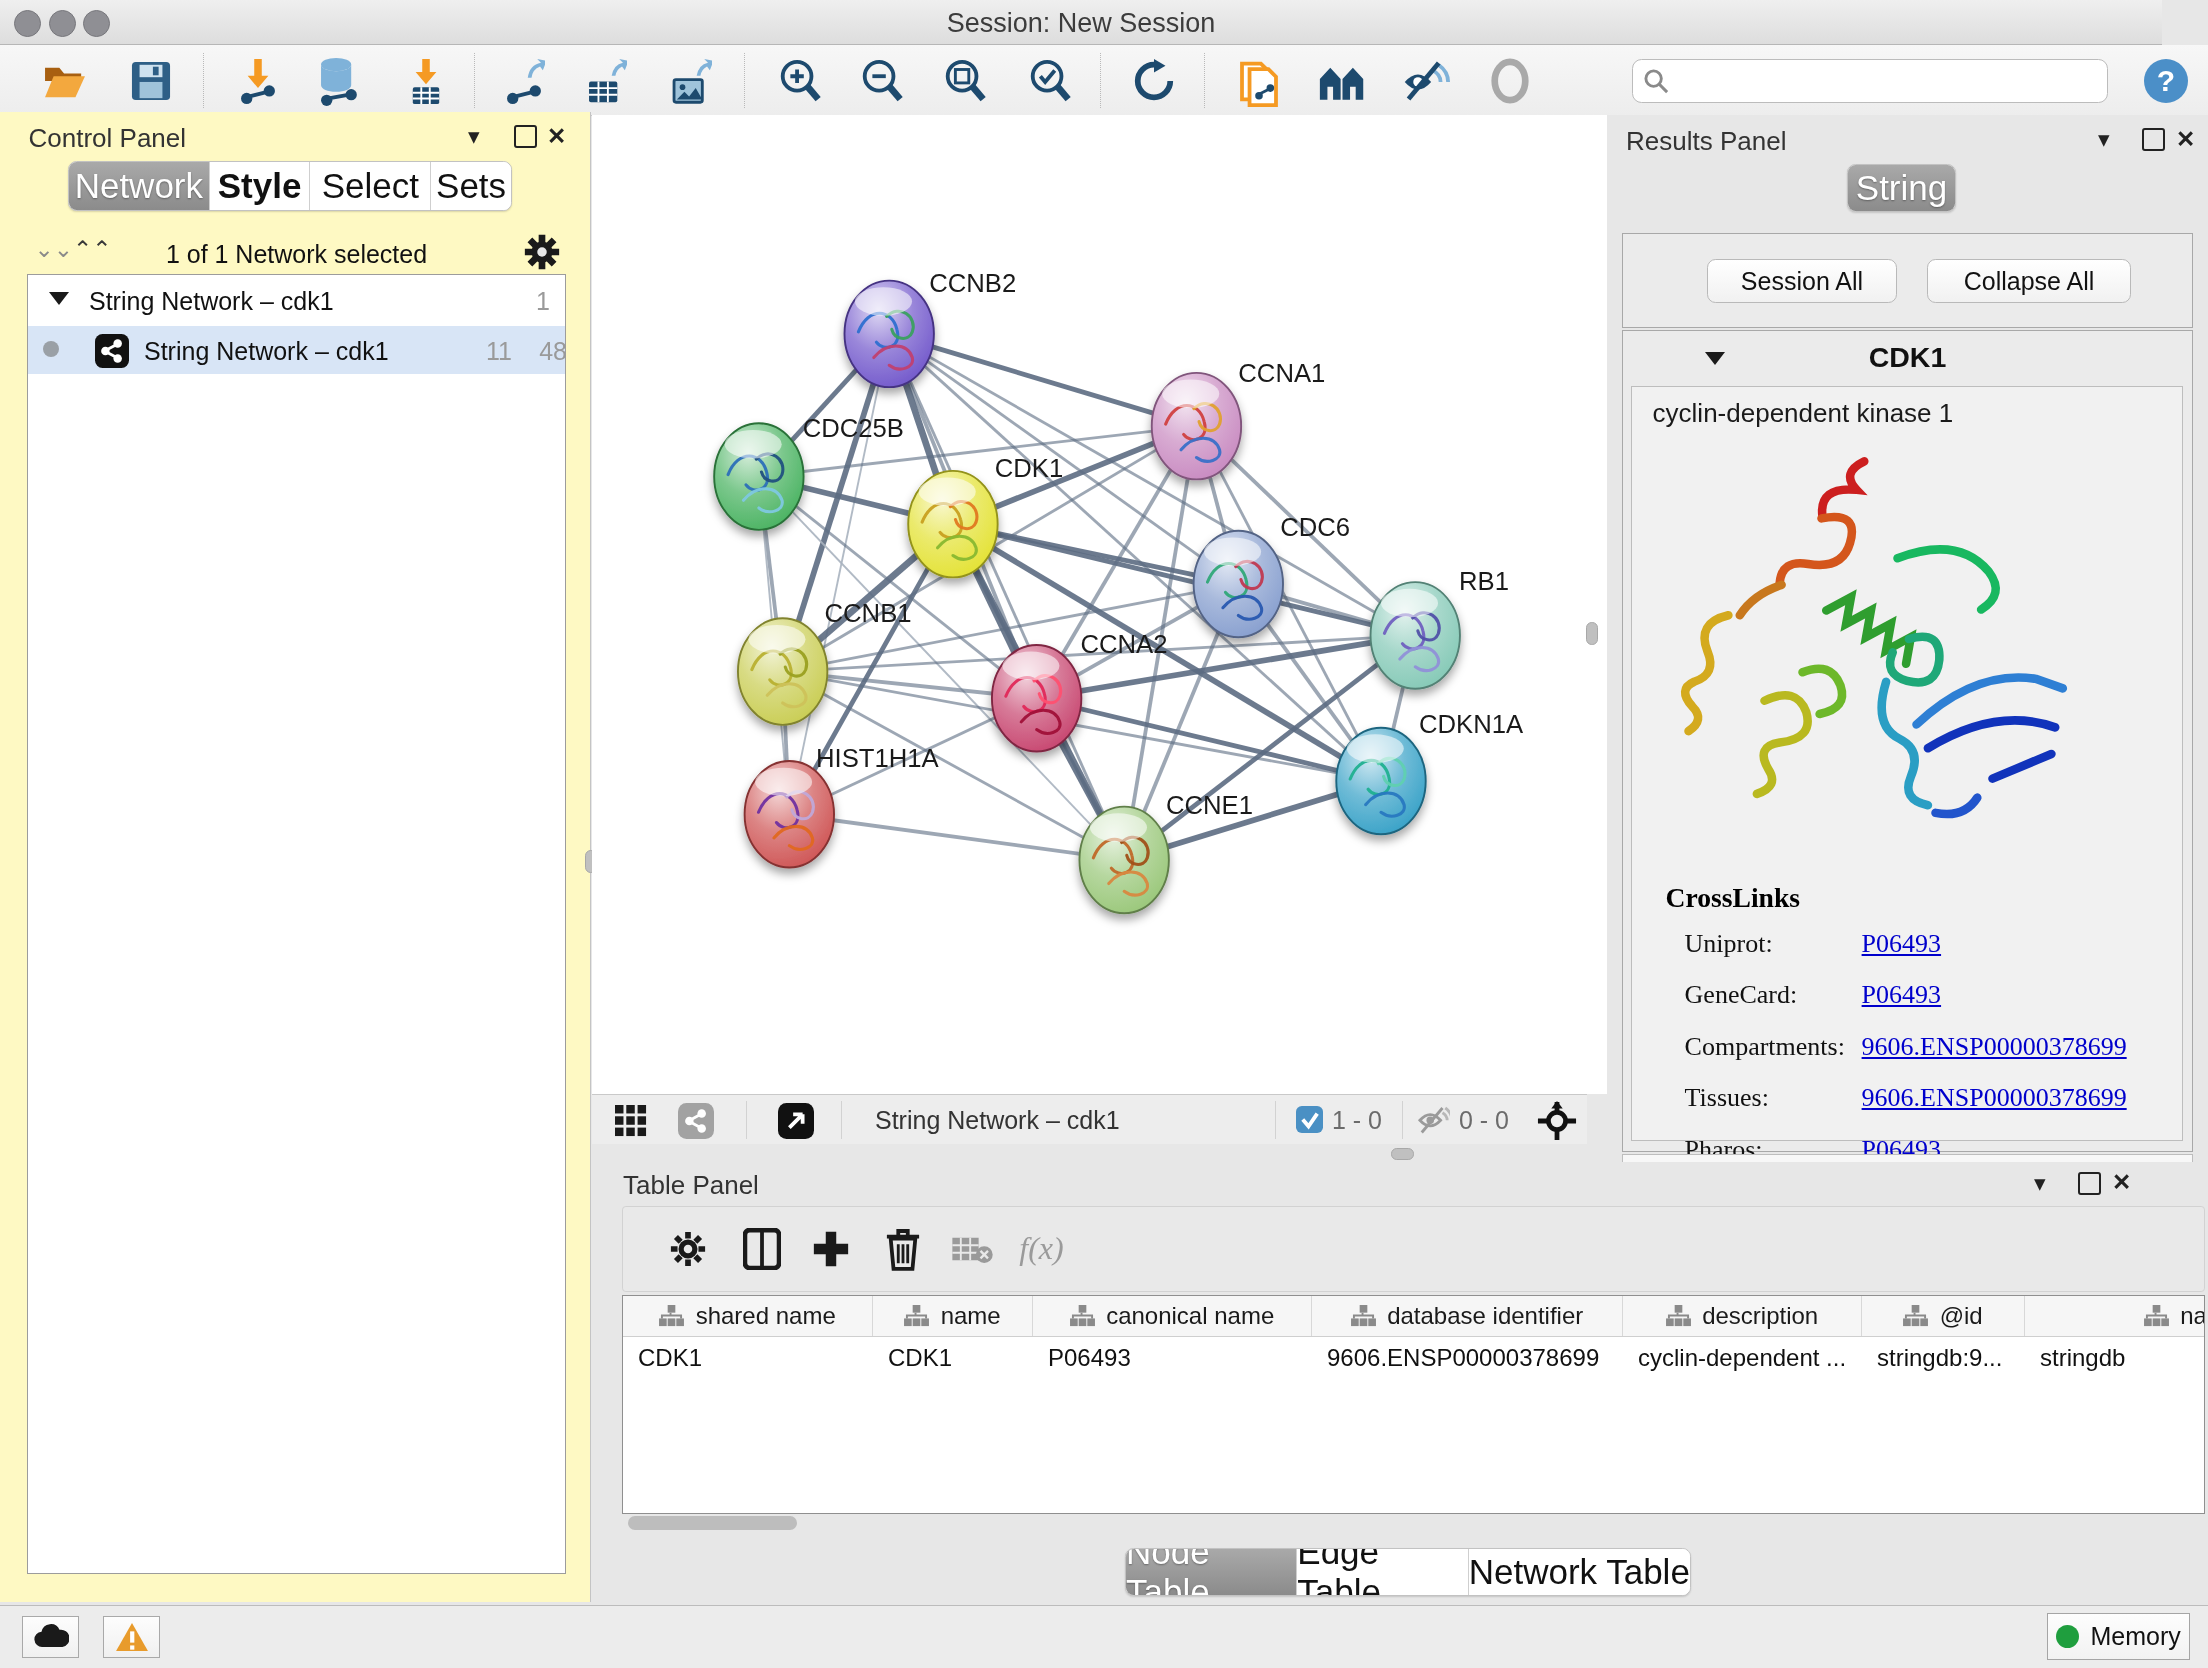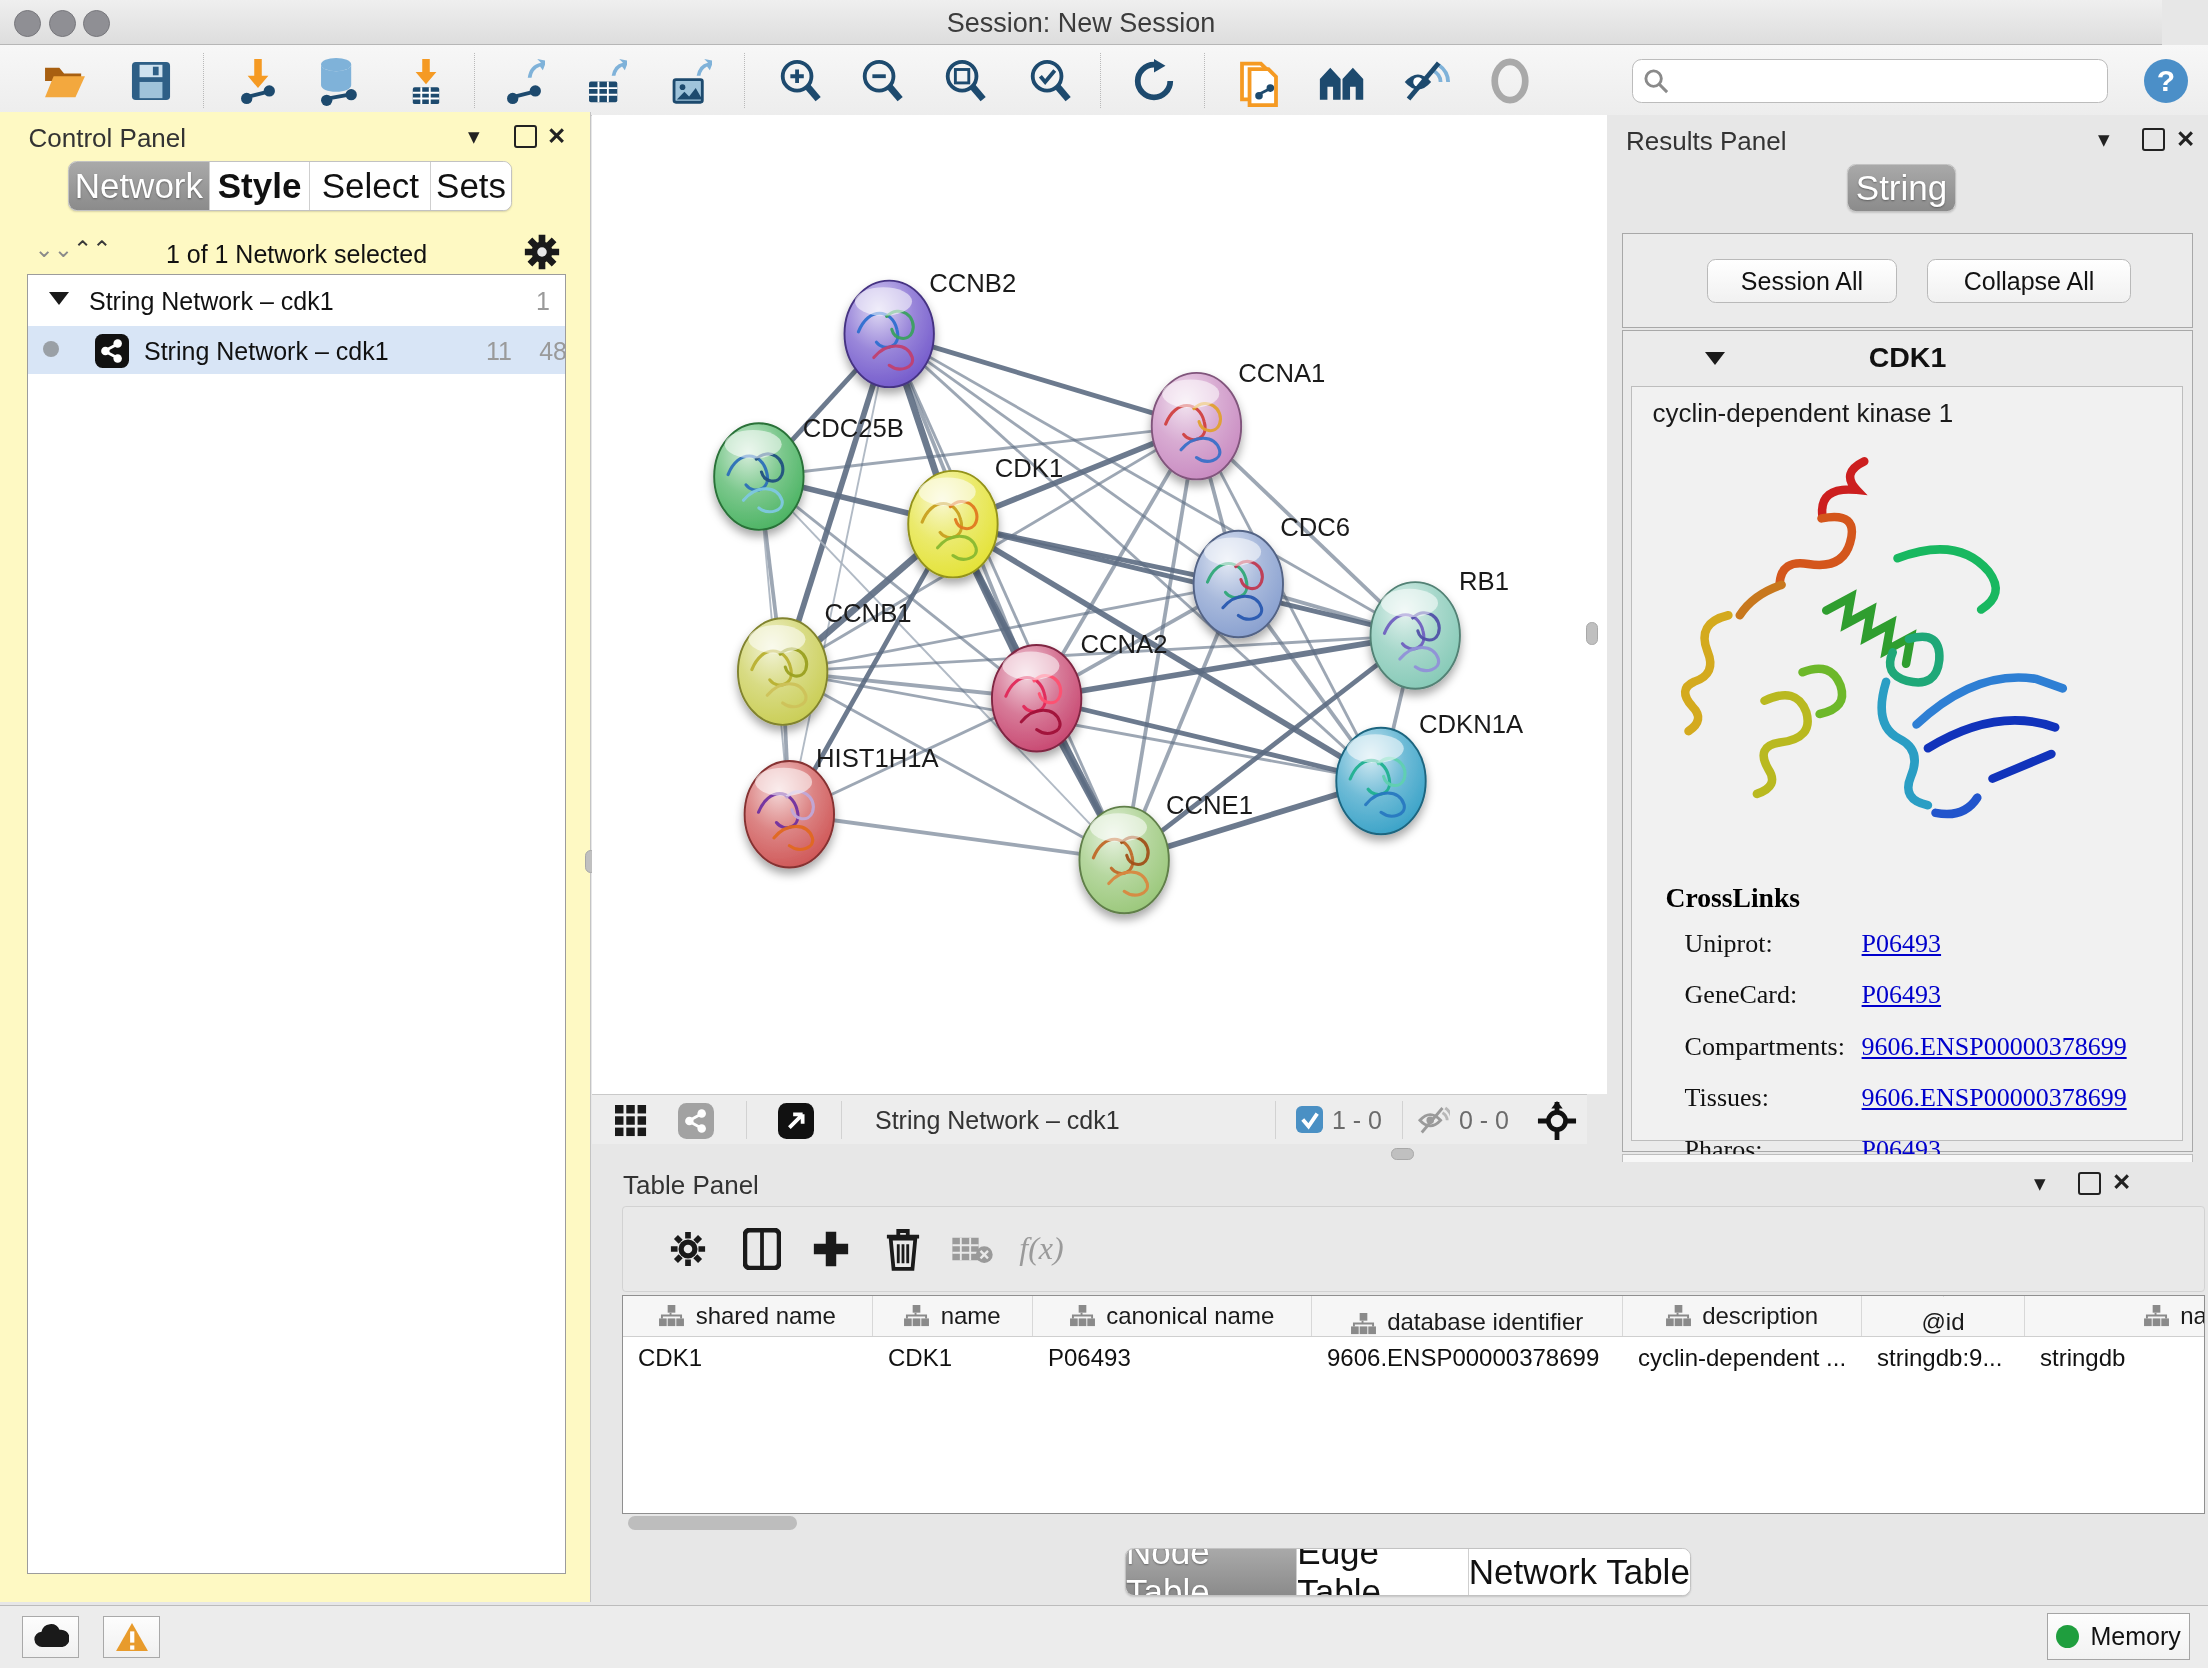--- a/index.html
+++ b/index.html
@@ -716,21 +716,21 @@
               <g fill="#8a8a8a">
                 <rect x="9" y="0" width="8" height="8"></rect>
                 <rect x="0" y="14" width="8" height="8"></rect>
                 <rect x="9" y="14" width="8" height="8"></rect>
                 <rect x="18" y="14" width="8" height="8"></rect>
                 <path d="M12 8v4M3 14v-3h20v3" stroke="#8a8a8a" stroke-width="2" fill="none"></path>
               </g>
             </svg>
             <span>canonical name</span>
           </div>
-          <div class="nt-hcell" style="width: 311px; align-items: flex-end;">
+          <div class="nt-hcell" style="width: 311px;">
             <svg width="25" height="23" viewBox="0 0 26 24">
               <g fill="#8a8a8a">
                 <rect x="9" y="0" width="8" height="8"></rect>
                 <rect x="0" y="14" width="8" height="8"></rect>
                 <rect x="9" y="14" width="8" height="8"></rect>
                 <rect x="18" y="14" width="8" height="8"></rect>
                 <path d="M12 8v4M3 14v-3h20v3" stroke="#8a8a8a" stroke-width="2" fill="none"></path>
               </g>
             </svg>
             <span>database identifier</span>
@@ -740,21 +740,21 @@
               <g fill="#8a8a8a">
                 <rect x="9" y="0" width="8" height="8"></rect>
                 <rect x="0" y="14" width="8" height="8"></rect>
                 <rect x="9" y="14" width="8" height="8"></rect>
                 <rect x="18" y="14" width="8" height="8"></rect>
                 <path d="M12 8v4M3 14v-3h20v3" stroke="#8a8a8a" stroke-width="2" fill="none"></path>
               </g>
             </svg>
             <span>description</span>
           </div>
-          <div class="nt-hcell" style="width: 163px; flex-direction: column;">
+          <div class="nt-hcell" style="width: 163px;">
             <svg width="25" height="23" viewBox="0 0 26 24">
               <g fill="#8a8a8a">
                 <rect x="9" y="0" width="8" height="8"></rect>
                 <rect x="0" y="14" width="8" height="8"></rect>
                 <rect x="9" y="14" width="8" height="8"></rect>
                 <rect x="18" y="14" width="8" height="8"></rect>
                 <path d="M12 8v4M3 14v-3h20v3" stroke="#8a8a8a" stroke-width="2" fill="none"></path>
               </g>
             </svg>
             <span>@id</span>

